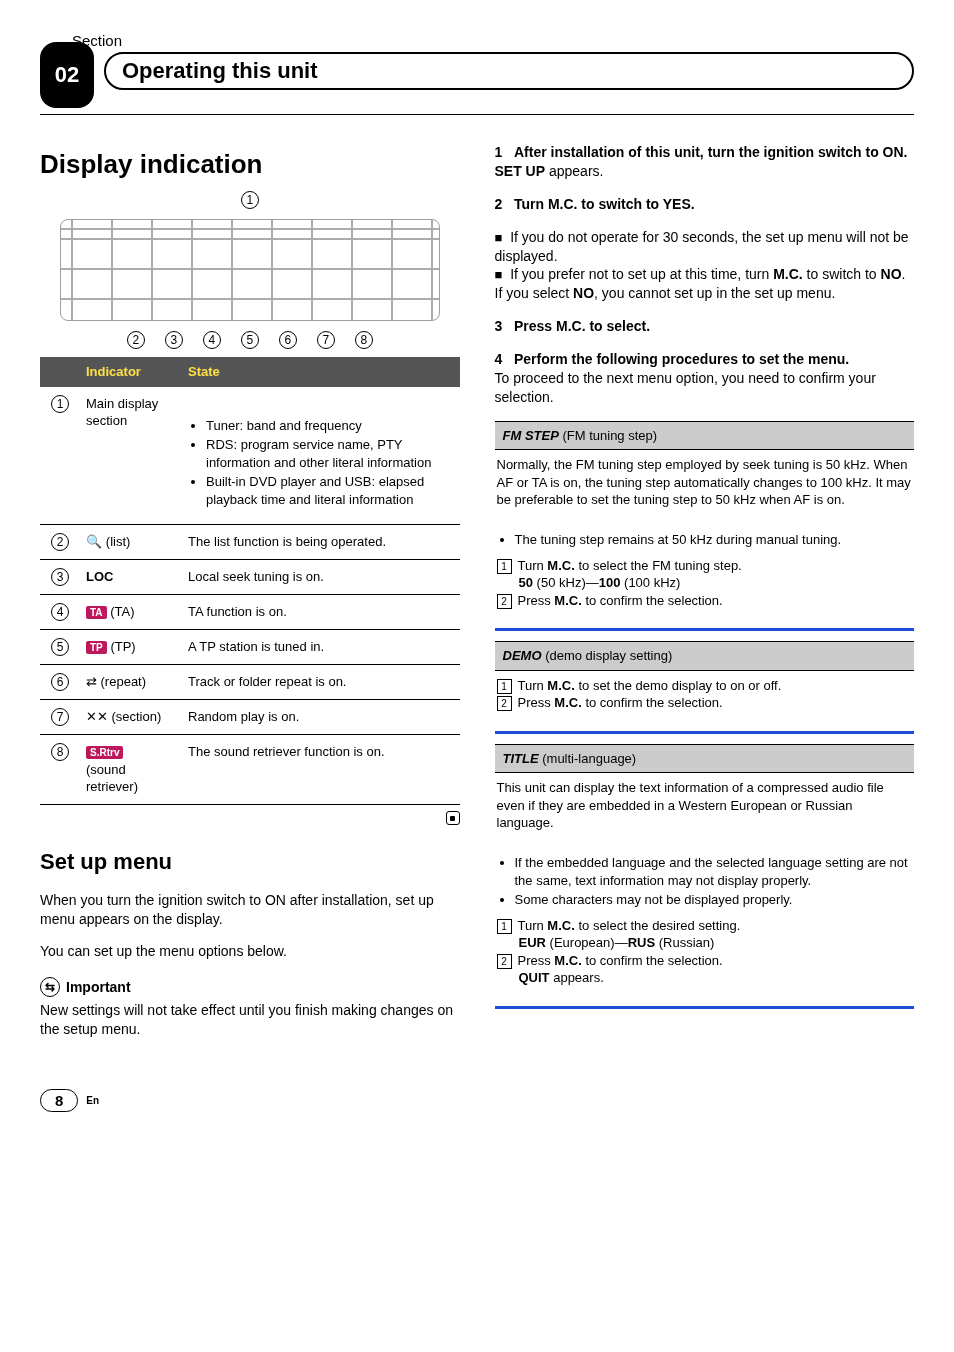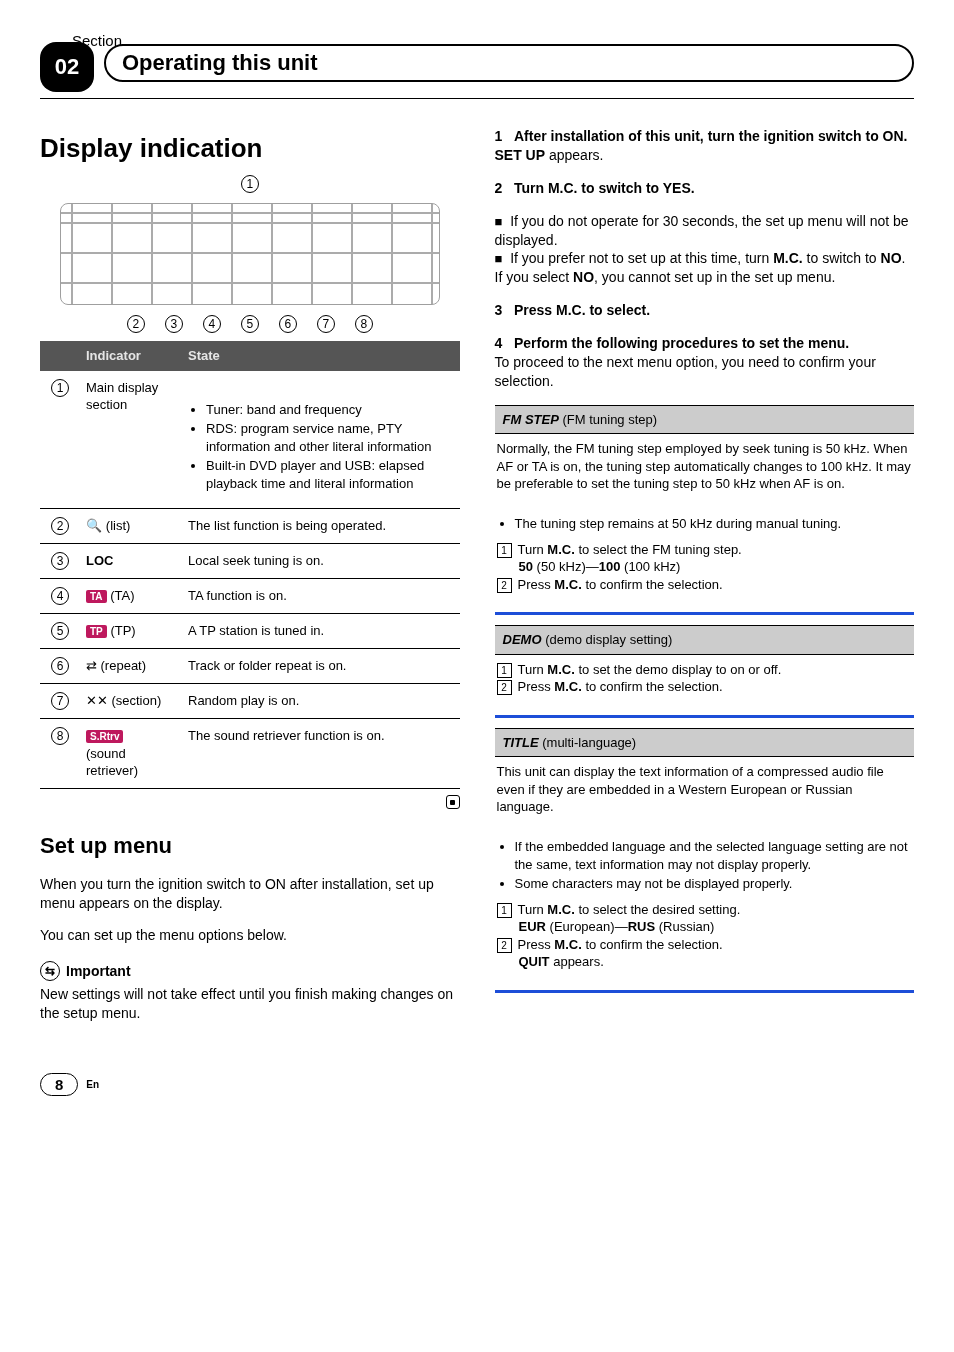--- a/index.html
+++ b/index.html
@@ -25,21 +25,21 @@
     position: absolute;
     top: 32px;
     left: 40px;
     margin-left: 32px;
   }
   .section-badge {
     background: #000;
     color: #fff;
     font-weight: bold;
     font-size: 22px;
-    padding: 12px 12px;
+    padding: 20px 12px;
     border-radius: 16px;
     margin-right: 10px;
     min-width: 30px;
     text-align: center;
     margin-top: 12px;
   }
   .chapter-wrap {
     border: 2px solid #000;
     border-radius: 20px;
     padding: 4px 16px;
@@ -102,21 +102,21 @@
     font-size: 12px;
   }
 
   table.ind {
     width: 100%;
     border-collapse: collapse;
     font-size: 13px;
   }
   table.ind thead th {
     background: #555;
-    color: #e5e5e5;
+    color: #fde047;
     text-align: left;
     padding: 6px 6px;
     font-weight: bold;
   }
   table.ind td {
     border-bottom: 1px solid #000;
     padding: 8px 6px;
     vertical-align: top;
   }
   table.ind td:first-child {

